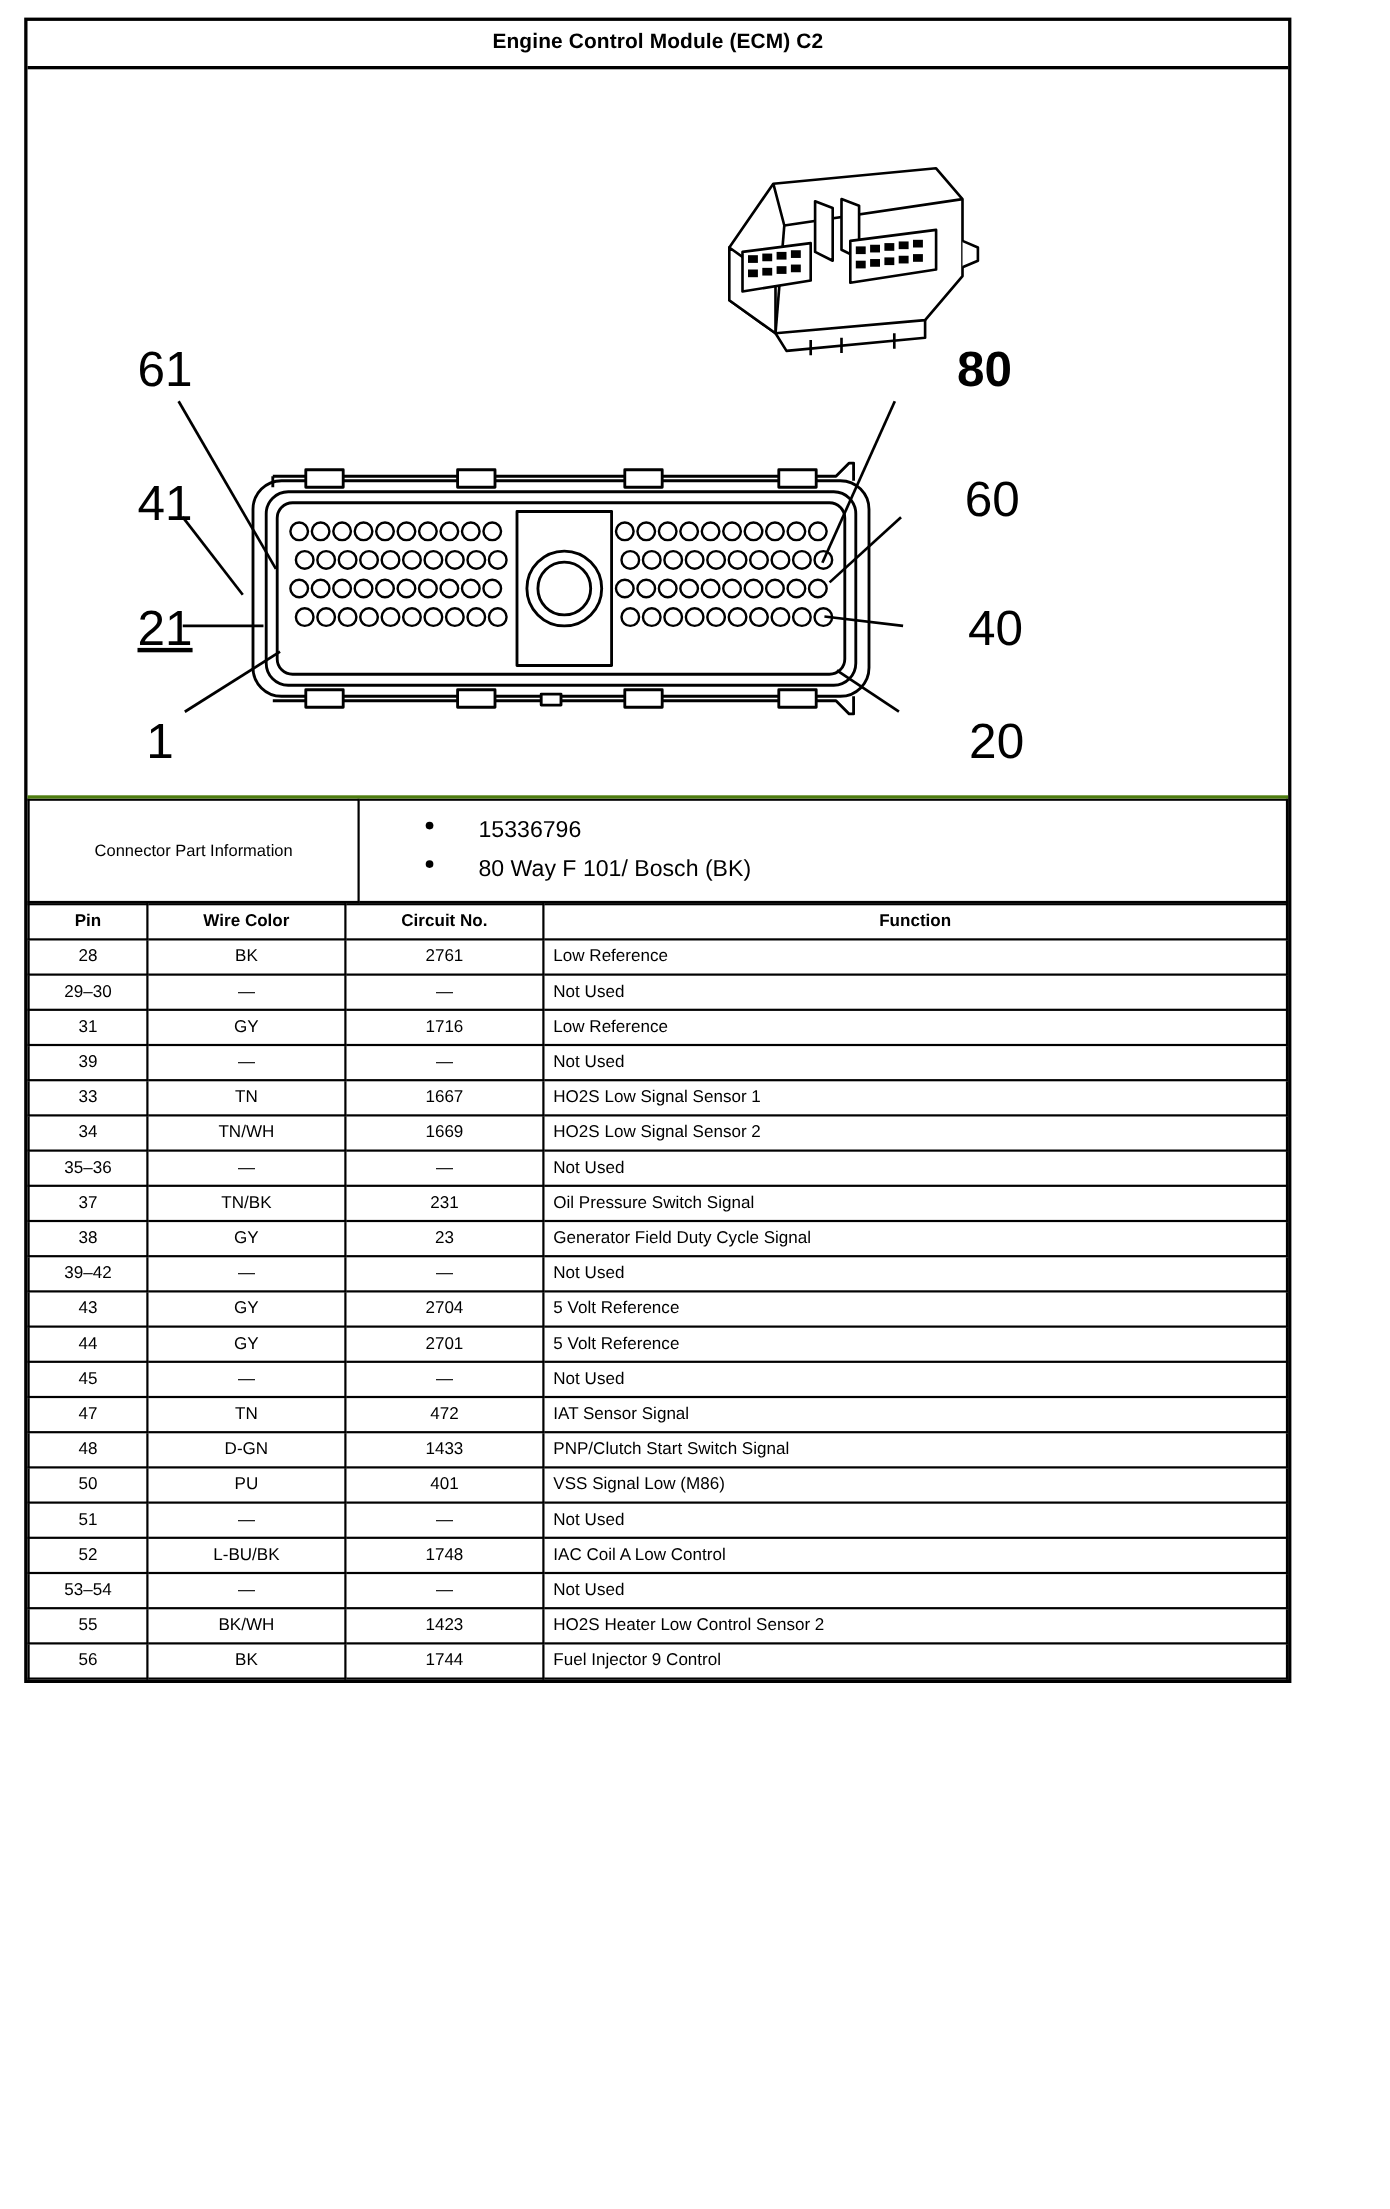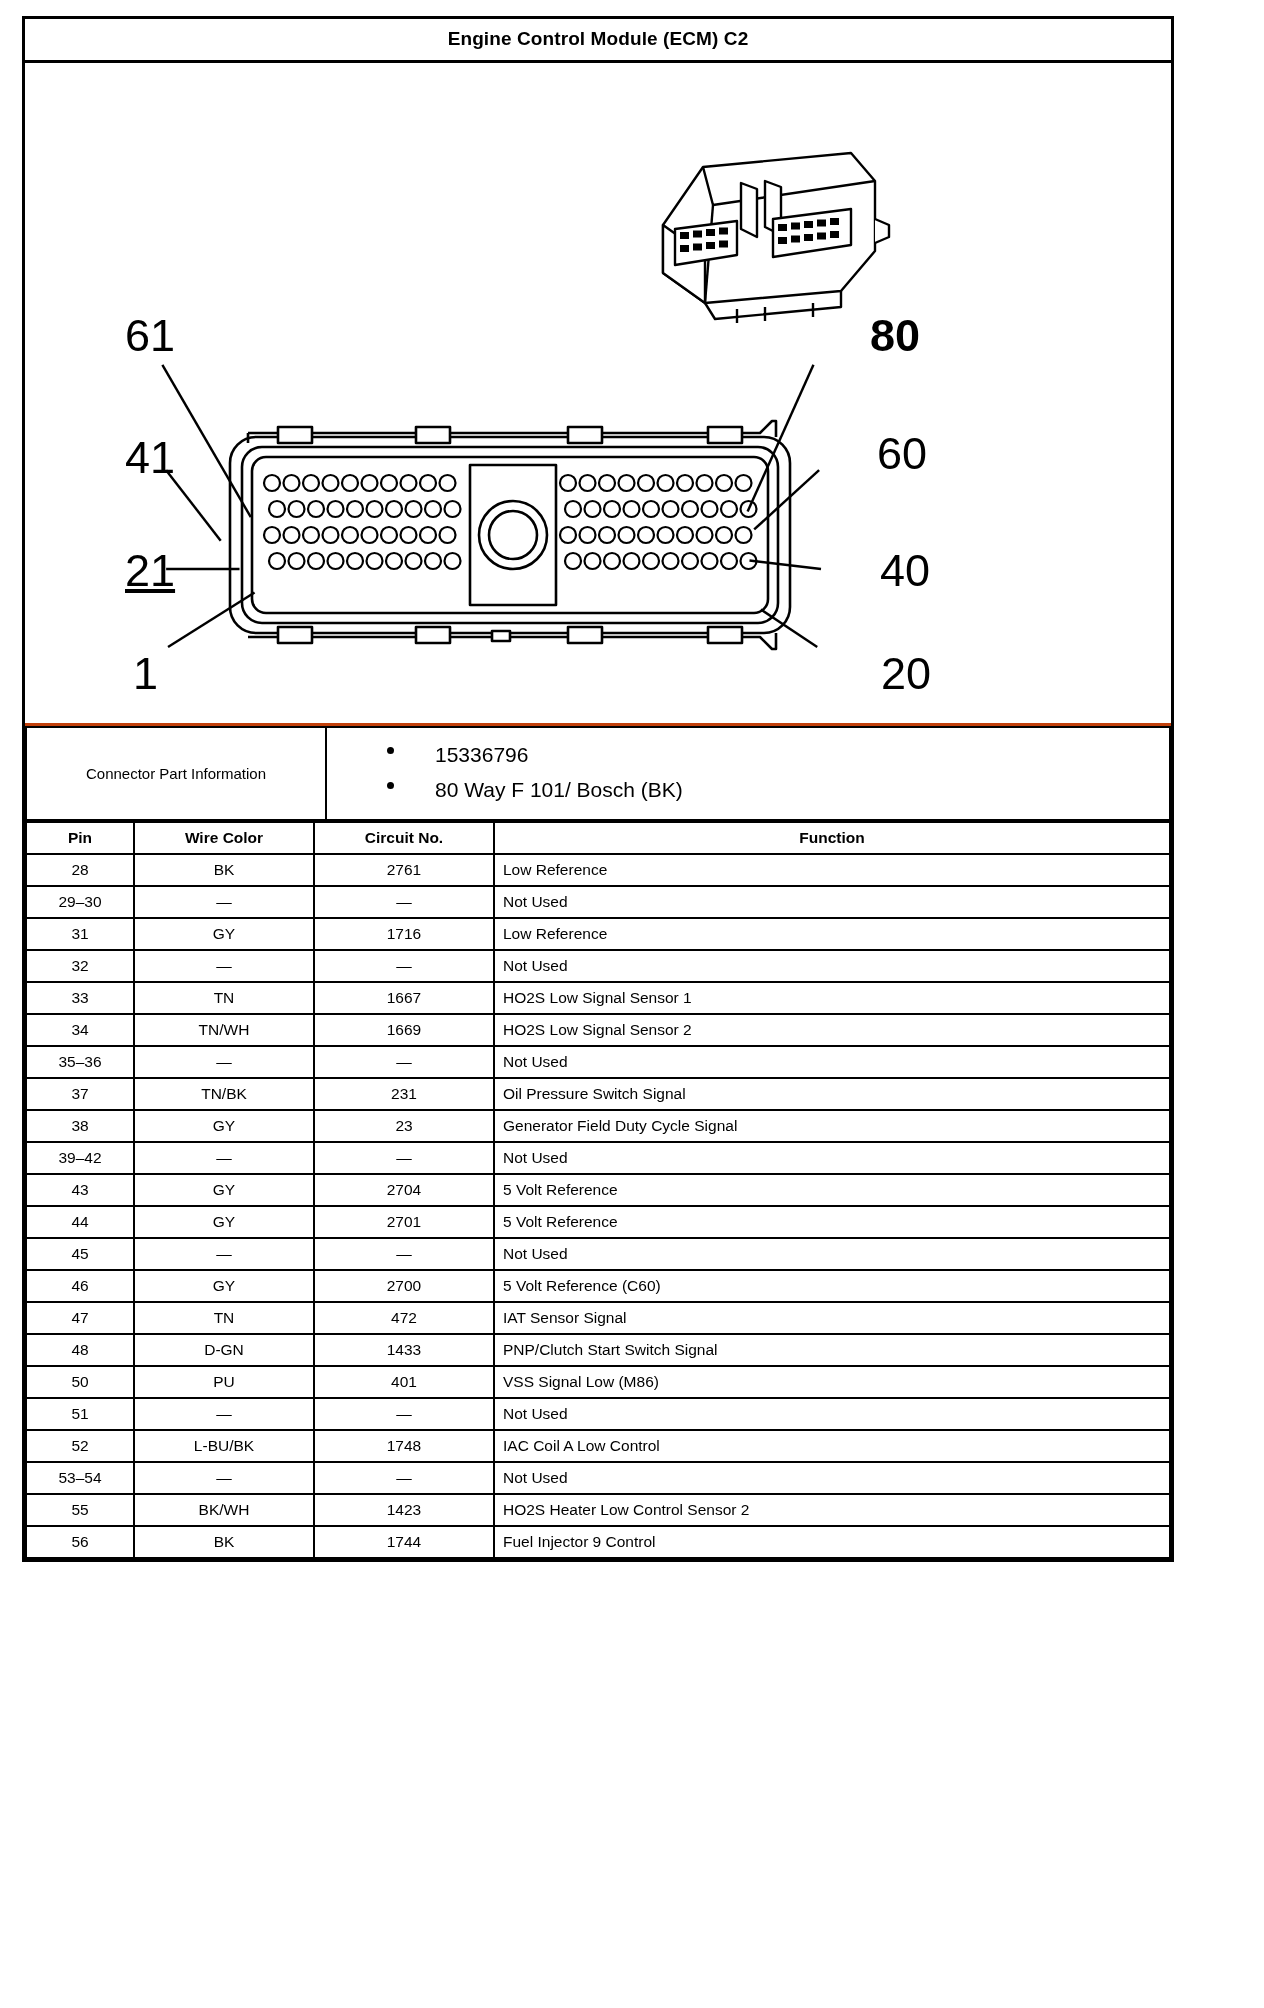--- a/index.html
+++ b/index.html
@@ -30,21 +30,21 @@
     text-align: center;
     font-size: 19px;
     font-weight: bold;
     padding: 9px 0 10px 0;
     border-bottom: 3px solid #000;
     letter-spacing: 0.1px;
   }
   .diagram {
     position: relative;
     height: 660px;
-    border-bottom: 3px solid #c2410c;
+    border-bottom: 3px solid #4d7c0f;
     overflow: hidden;
   }
 
   
   .callout {
     position: absolute;
     font-size: 45px;
     font-weight: normal;
     font-family: "Liberation Sans", sans-serif;
     line-height: 1;
@@ -369,21 +369,21 @@
             <td class="c-circ">—</td>
             <td class="c-func">Not Used</td>
           </tr>
           <tr>
             <td class="c-pin">31</td>
             <td class="c-color">GY</td>
             <td class="c-circ">1716</td>
             <td class="c-func">Low Reference</td>
           </tr>
           <tr>
-            <td class="c-pin">32</td>
+            <td class="c-pin">39</td>
             <td class="c-color">—</td>
             <td class="c-circ">—</td>
             <td class="c-func">Not Used</td>
           </tr>
           <tr>
             <td class="c-pin">33</td>
             <td class="c-color">TN</td>
             <td class="c-circ">1667</td>
             <td class="c-func">HO2S Low Signal Sensor 1</td>
           </tr>
@@ -429,26 +429,20 @@
             <td class="c-circ">2701</td>
             <td class="c-func">5 Volt Reference</td>
           </tr>
           <tr>
             <td class="c-pin">45</td>
             <td class="c-color">—</td>
             <td class="c-circ">—</td>
             <td class="c-func">Not Used</td>
           </tr>
           <tr>
-            <td class="c-pin">46</td>
-            <td class="c-color">GY</td>
-            <td class="c-circ">2700</td>
-            <td class="c-func">5 Volt Reference (C60)</td>
-          </tr>
-          <tr>
             <td class="c-pin">47</td>
             <td class="c-color">TN</td>
             <td class="c-circ">472</td>
             <td class="c-func">IAT Sensor Signal</td>
           </tr>
           <tr>
             <td class="c-pin">48</td>
             <td class="c-color">D-GN</td>
             <td class="c-circ">1433</td>
             <td class="c-func">PNP/Clutch Start Switch Signal</td>

